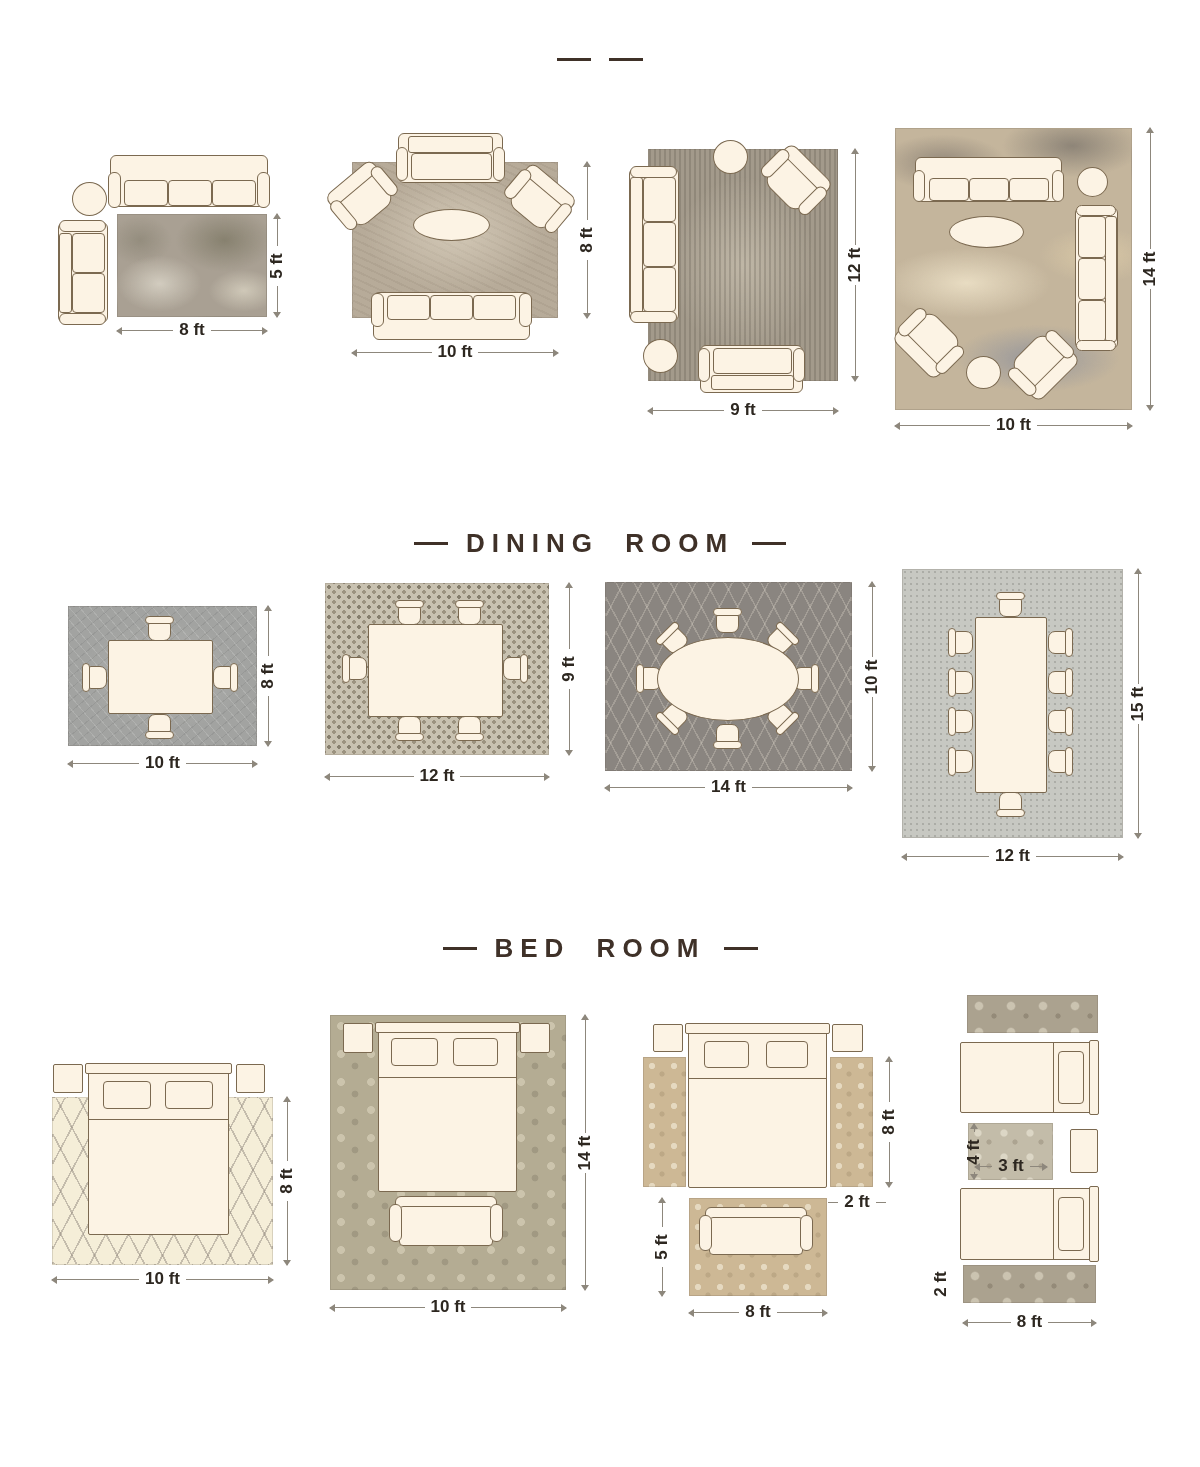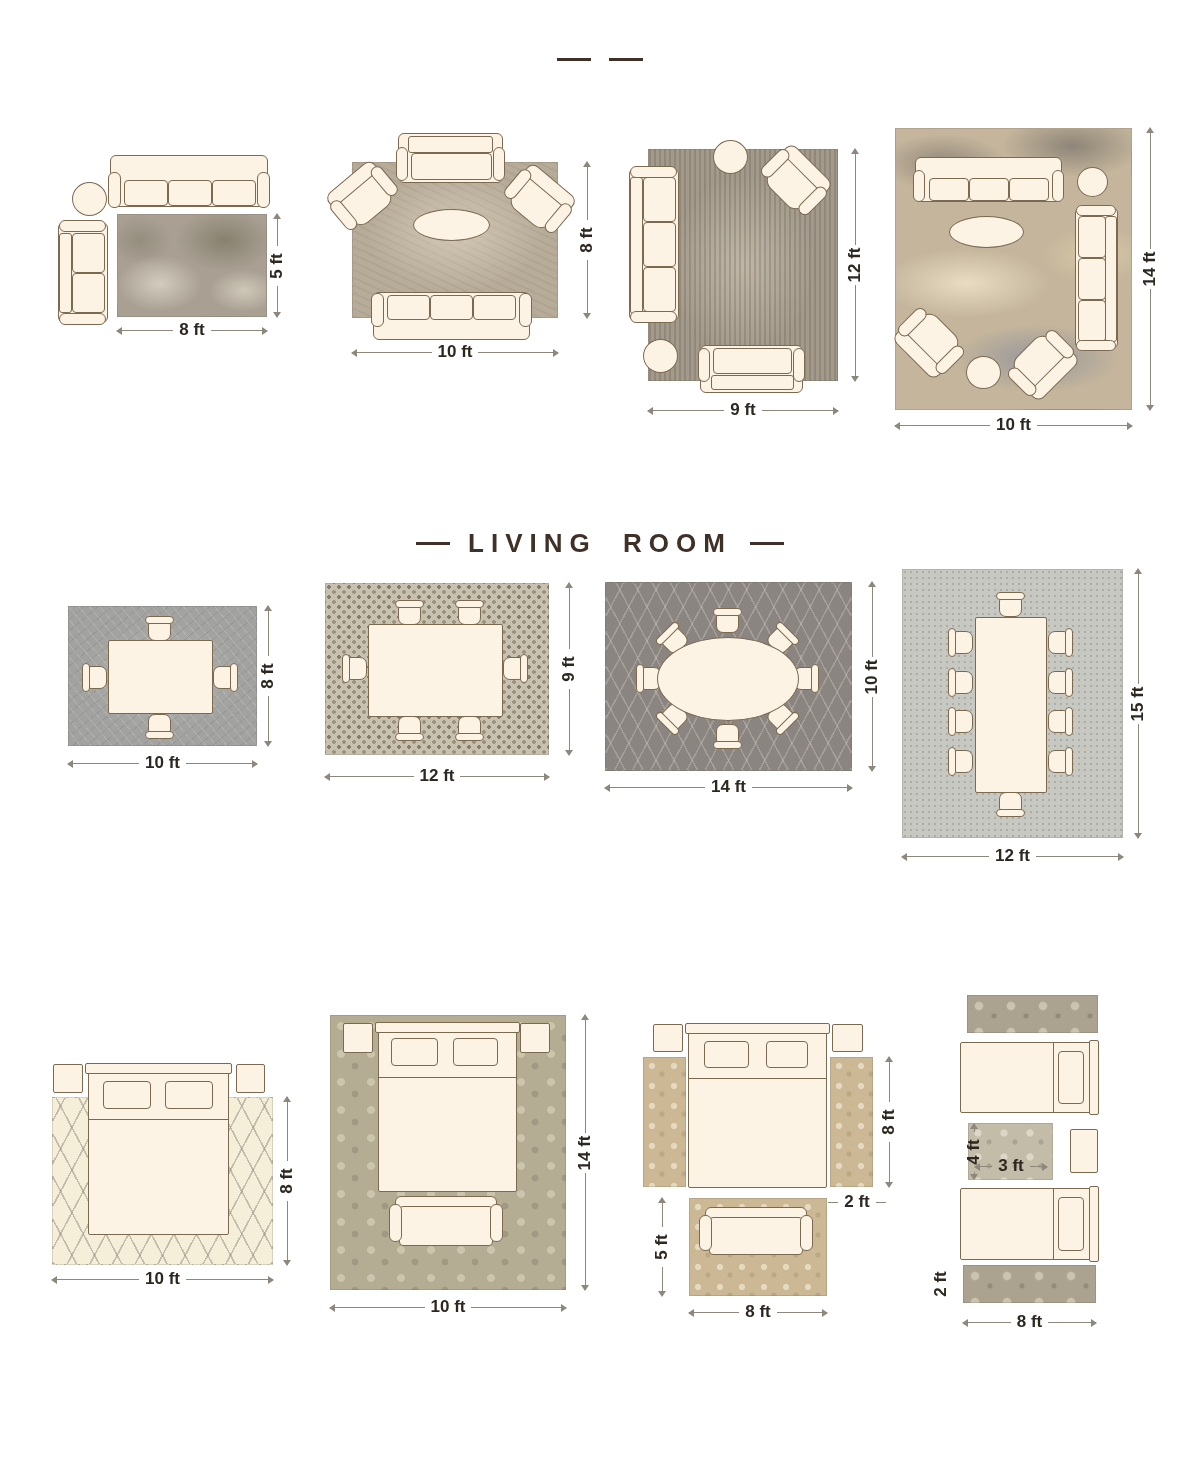--- a/index.html
+++ b/index.html
@@ -212,21 +212,21 @@
         <i class="ln au"></i>
         <b>
           <span>14 ft</span>
         </b>
         <i class="ln ad"></i>
       </div>
   </div>
 
   <div class="t" style="top:528px">
     <span class="dash"></span>
-    <span>LIVING ROOM</span>
+    <span>DINING ROOM</span>
     <span class="dash"></span>
   </div>
 
   <div class="g">
     <div class="rug x-dr1" style="left:68px;top:606px;width:189px;height:140px"></div>
     <div class="chair" style="left:146px;top:616px">
         <i class="st"></i>
         <i class="bk"></i>
       </div>
     <div class="chair" style="left:146px;top:714px;transform:rotate(180deg)">
@@ -396,20 +396,25 @@
       </div>
     <div class="dimv" style="left:1126px;top:569px;height:269px">
         <i class="ln au"></i>
         <b>
           <span>15 ft</span>
         </b>
         <i class="ln ad"></i>
       </div>
   </div>
 
+  <div class="t" style="top:933px">
+    <span class="dash"></span>
+    <span>BED ROOM</span>
+    <span class="dash"></span>
+  </div>
 
   <div class="g">
     <div class="rug x-br1" style="left:52px;top:1097px;width:221px;height:168px"></div>
     <div class="f r2" style="left:53px;top:1064px;width:30px;height:29px"></div>
     <div class="f r2" style="left:236px;top:1064px;width:29px;height:29px"></div>
     <div class="f r2" style="left:88px;top:1064px;width:141px;height:171px">
       <i class="f r4" style="left:14px;top:16px;width:48px;height:28px"></i>
       <i class="f r4" style="left:76px;top:16px;width:48px;height:28px"></i>
       <i class="ln-h" style="left:0;right:0;top:54px"></i>
       <i class="f r2" style="left:-4px;right:-4px;top:-2px;height:11px"></i>

